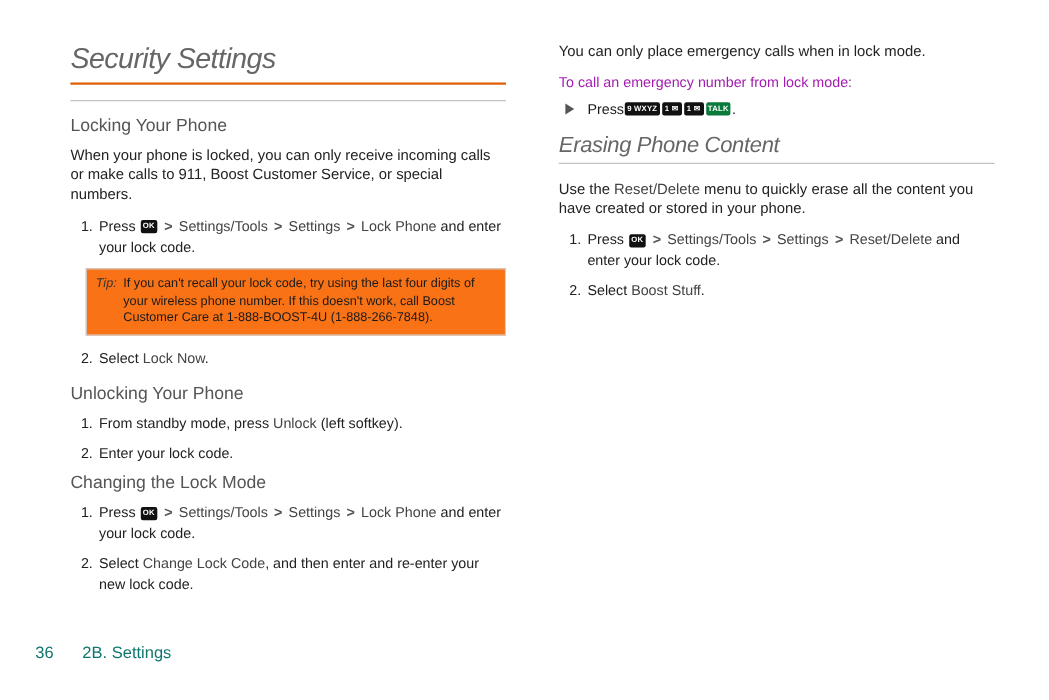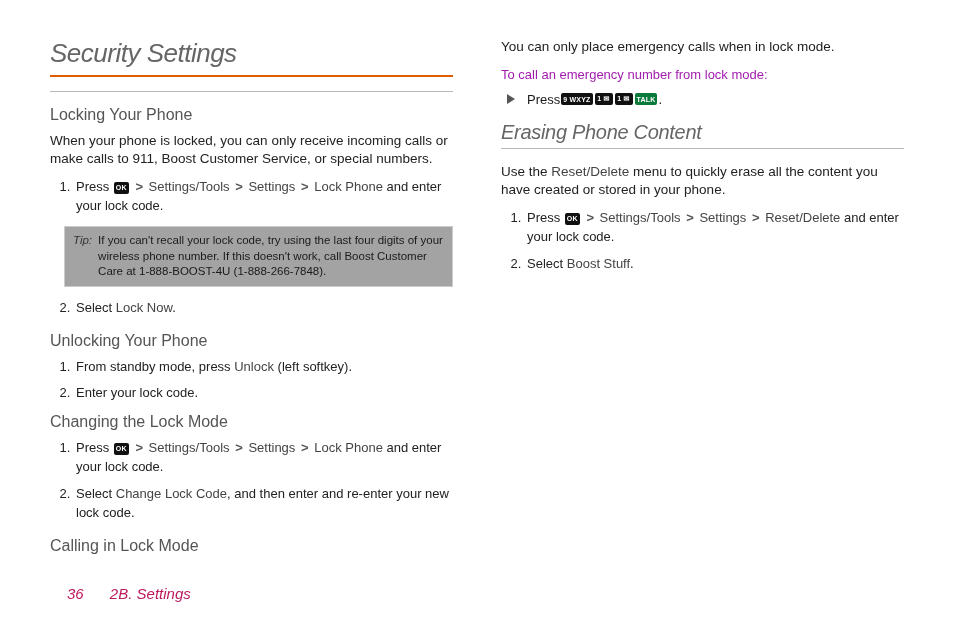--- a/index.html
+++ b/index.html
@@ -1,39 +1,39 @@
 <!DOCTYPE html>
 <html><head>
 <meta charset="utf-8">
 <style>
   * { margin:0; padding:0; box-sizing:border-box; }
   html,body { width:954px; height:636px; font-family:Arial, Helvetica, sans-serif; color:#1a1a1a; background:#fff; }
-  .page { padding:38px 50px 30px 50px; position:relative; height:100%; }
+  .page { padding:38px 50px 30px 64px; position:relative; height:100%; }
   .cols { column-count:2; column-gap:48px; column-fill:auto; height:520px; }
   .cols > * { break-inside:avoid-column; }
   h1.section-title { font-style:italic; font-weight:500; color:#666; font-size:26px; margin-bottom:4px; letter-spacing:-0.5px;}
   .orange-rule { border:none; border-top:2px solid #e05c00; margin:6px 0 14px 0; }
   .gray-rule  { border:none; border-top:1px solid #bbb; margin:0 0 14px 0; }
   h2.sub-title { font-style:italic; font-weight:400; color:#666; font-size:20px; margin:8px 0 4px 0; letter-spacing:-0.3px;}
   h3.topic    { font-weight:400; color:#555; font-size:16px; margin:14px 0 8px 0; }
   p.body      { font-size:13.5px; line-height:1.35; margin-bottom:10px; color:#222; }
   p.lead      { font-size:13px; line-height:1.35; margin:10px 0 8px 0; color:#a21caf; }
   ol.steps    { list-style:decimal; margin:6px 0 10px 24px; font-size:13px; line-height:1.45; color:#222;}
   ol.steps li { margin-bottom:8px; padding-left:2px; }
   .bold       { font-weight:normal; color:#444; }
   .bullet-row { display:flex; align-items:center; margin:4px 0 14px 6px; font-size:13px; }
   .tri        { display:inline-block; width:0; height:0; border-top:5px solid transparent; border-bottom:5px solid transparent; border-left:8px solid #555; margin-right:12px;}
-  .tipbox     { border:1px solid #ccc; background:#a3a3a3; font-size:11.5px; line-height:1.35; padding:6px 8px; margin:8px 0 12px 14px; display:flex; }
+  .tipbox     { border:1px solid #ccc; background:#f97316; font-size:11.5px; line-height:1.35; padding:6px 8px; margin:8px 0 12px 14px; display:flex; }
   .tipbox .tiplabel { font-style:italic; color:#333; margin-right:6px; white-space:nowrap; }
   .tipbox .tiptext  { flex:1; }
   .key { display:inline-flex; align-items:center; justify-content:center; background:#111; color:#fff; font-size:7px; font-weight:bold; border-radius:2px; height:12px; min-width:18px; padding:0 2px; vertical-align:middle; margin:0 1px; letter-spacing:0.2px;}
   .key.green { background:#0a7a3a; }
   .key.small { min-width:14px; }
   .gt   { color:#555; font-weight:bold; padding:0 2px; }
-  .footer { position:absolute; left:67px; bottom:34px; font-style:italic; color:#be185d; font-size:15px; }
+  .footer { position:absolute; left:32px; bottom:34px; color:#0f766e; font-size:15px; }
   .footer .pn { margin-right:22px; }
 </style>
 </head>
 <body>
 
 <div class="page">
   <div class="cols">
 
     <h1 class="section-title">Security Settings</h1>
     <hr class="orange-rule">
@@ -91,21 +91,20 @@
         <span class="gt">&gt;</span>
         <span class="bold">Lock Phone</span>
         <span> and enter your lock code.</span>
       </li>
       <li>
         <span>Select </span>
         <span class="bold">Change Lock Code</span><span>, and then enter and re-enter your new lock code.</span>
       </li>
     </ol>
 
-    <h3 class="topic">Calling in Lock Mode</h3>
     <p class="body">You can only place emergency calls when in lock mode.</p>
     <p class="lead">To call an emergency number from lock mode:</p>
     <div class="bullet-row">
       <span class="tri"></span>
       <span>Press </span>
       <span class="key">9 WXYZ</span>
       <span class="key">1 ✉</span>
       <span class="key">1 ✉</span>
       <span class="key green">TALK</span>
       <span>.</span>

